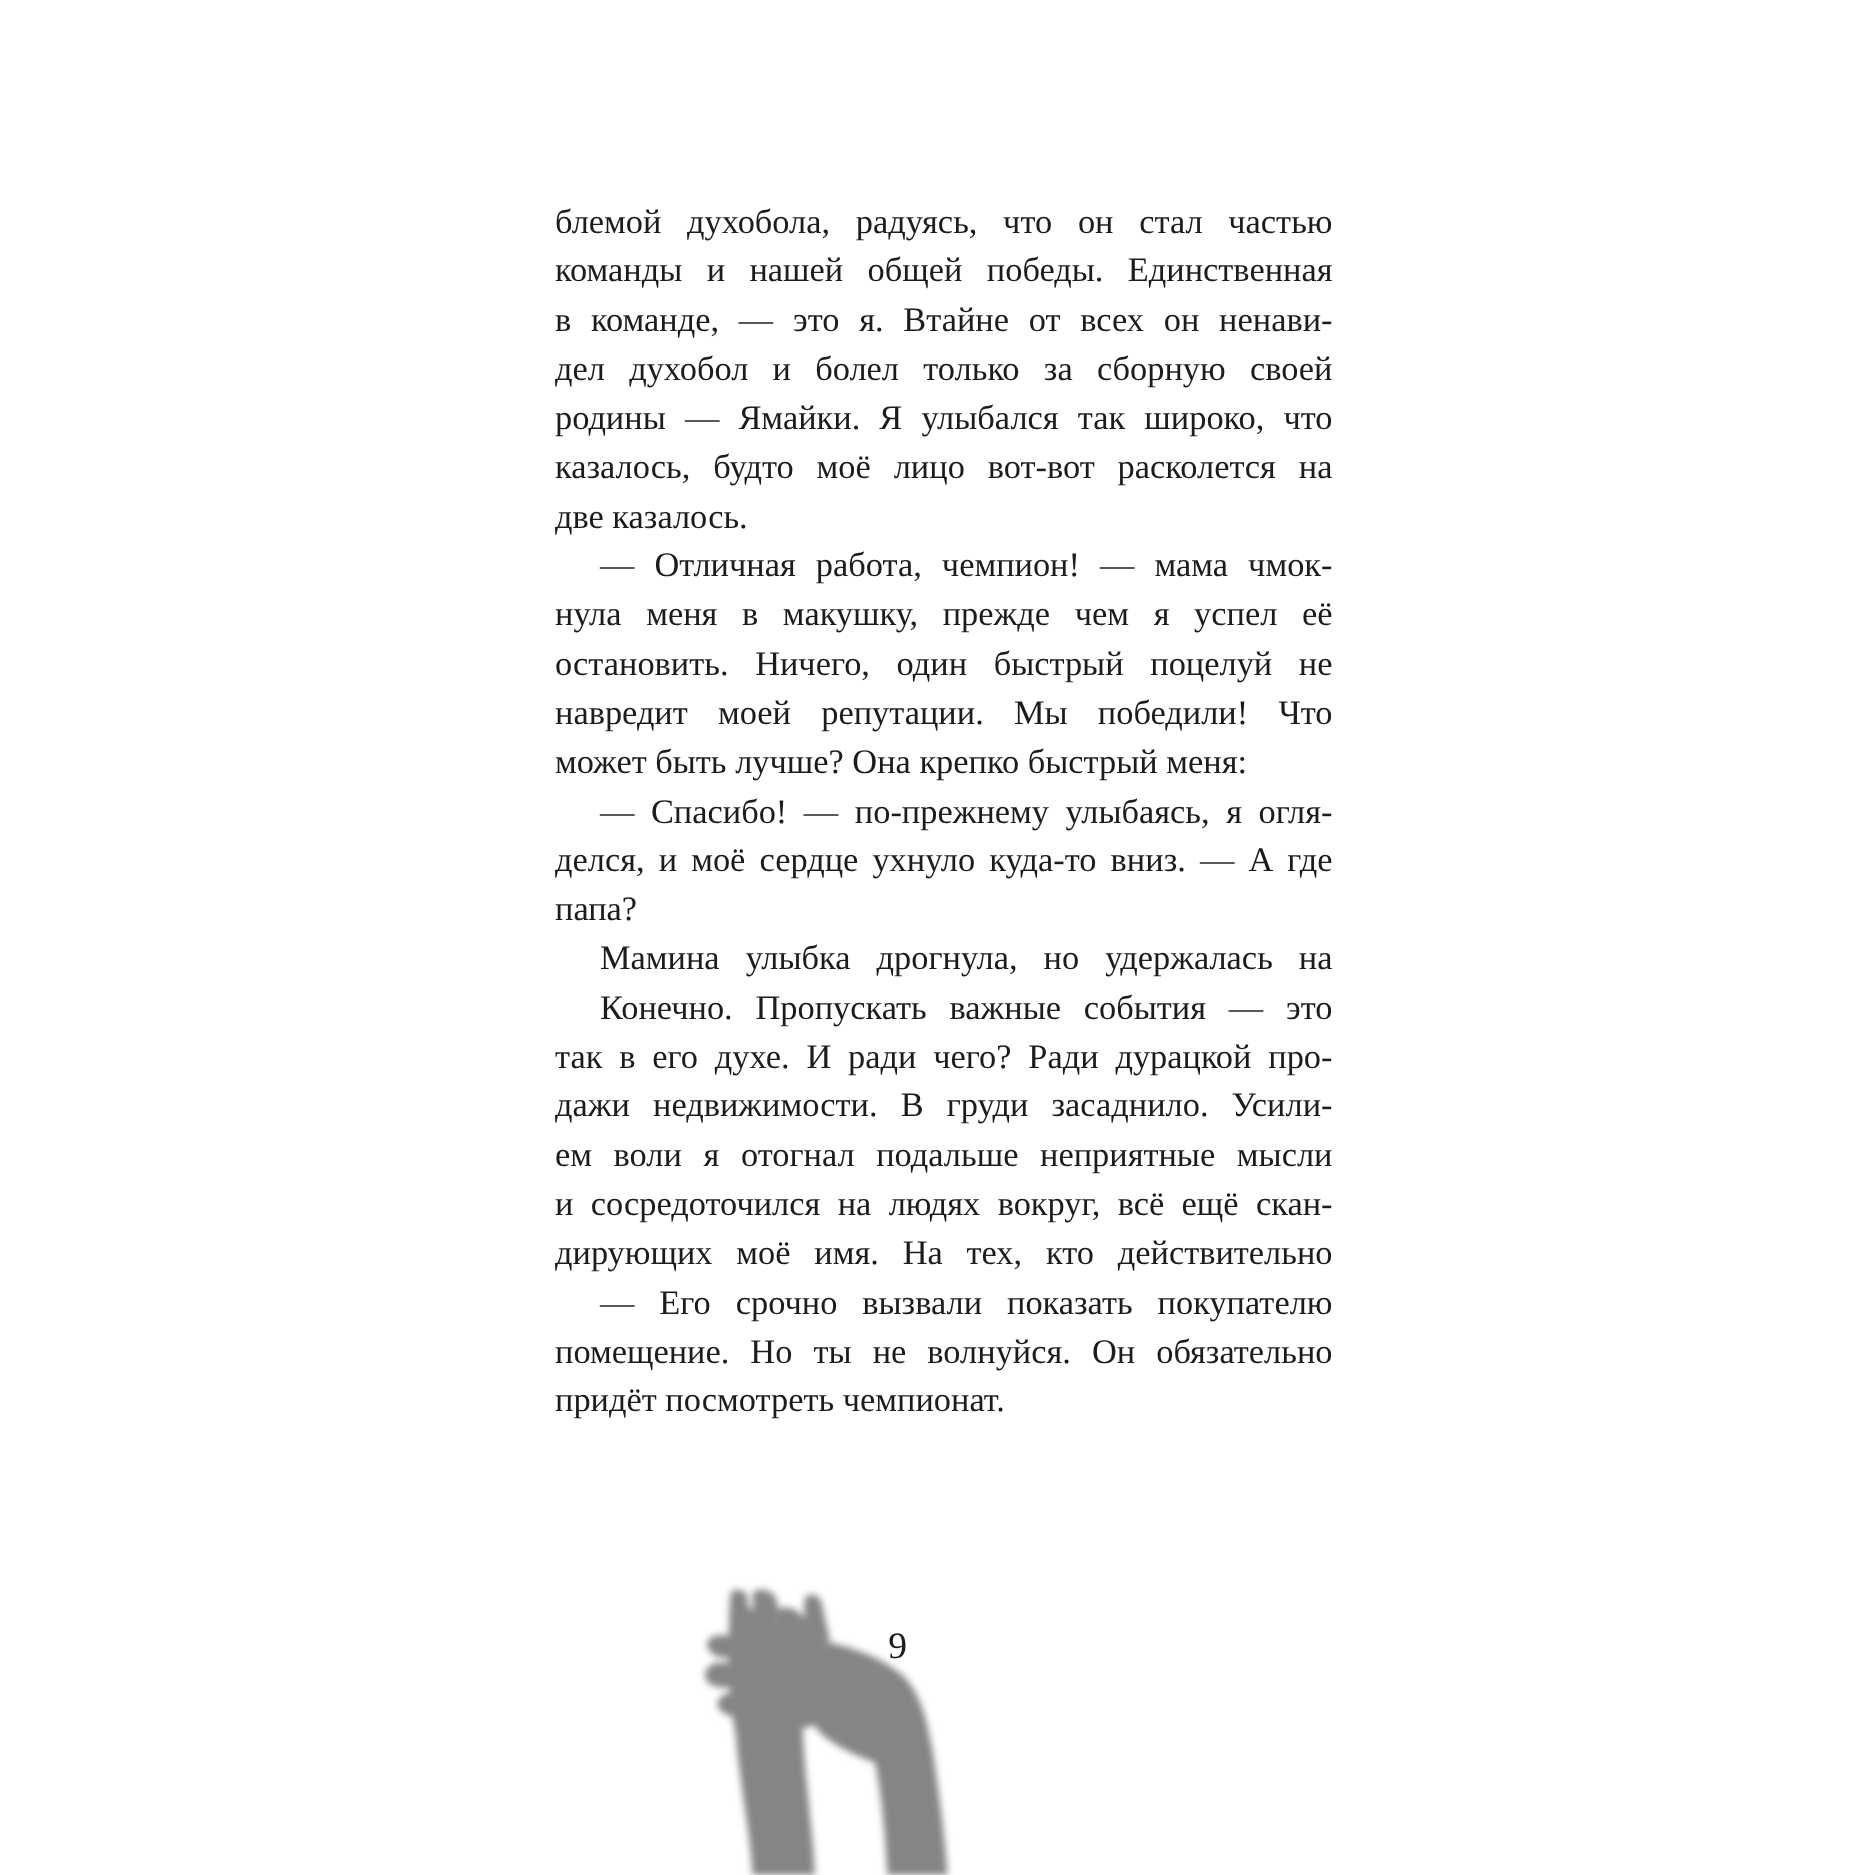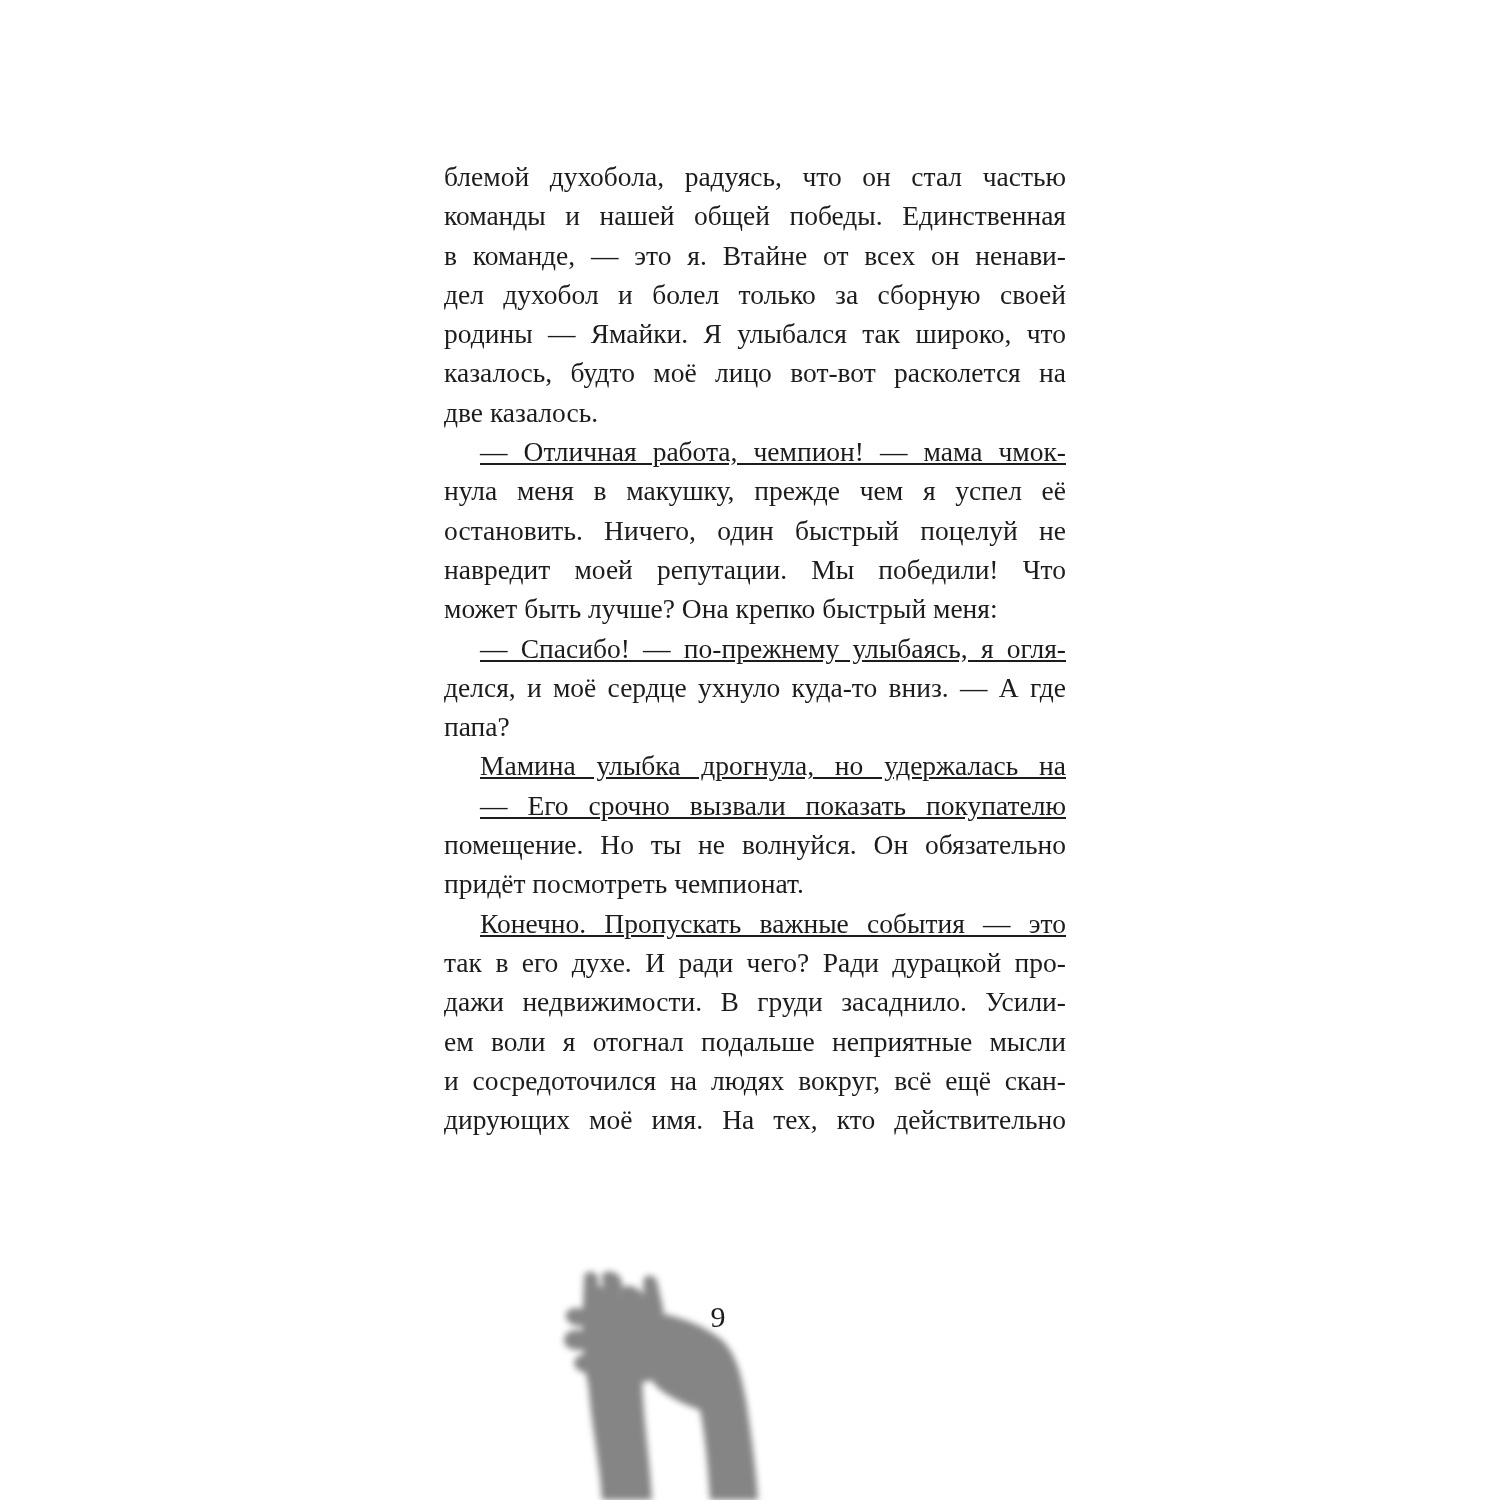--- a/index.html
+++ b/index.html
@@ -39,21 +39,20 @@
     text-align-last: justify;
     white-space: nowrap;
     height: 39.3px;
     overflow: visible;
   }
   .line.last {
     text-align-last: left;
   }
   .line.indent {
     padding-left: 36px;
-    text-decoration: underline;
   }
   .page-number {
     position: absolute;
     left: 700px;
     top: 1300px;
     width: 36px;
     text-align: center;
     font-family: "Liberation Serif", "DejaVu Serif", serif;
     font-size: 30px;
     color: #1c1c1c;
@@ -99,32 +98,32 @@
       <span class="line indent">— Спасибо! — по-прежнему улыбаясь, я огля-</span>
       <span class="line">делся, и моё сердце ухнуло куда-то вниз. — А где</span>
       <span class="line last">папа?</span>
     </div>
 
     <div>
       <span class="line indent">Мамина улыбка дрогнула, но удержалась на</span>
     </div>
 
     <div>
-      <span class="line indent">— Его срочно вызвали показать покупателю</span>
-      <span class="line">помещение. Но ты не волнуйся. Он обязательно</span>
-      <span class="line last">придёт посмотреть чемпионат.</span>
-    </div>
-
-    <div>
       <span class="line indent">Конечно. Пропускать важные события — это</span>
       <span class="line">так в его духе. И ради чего? Ради дурацкой про-</span>
       <span class="line">дажи недвижимости. В груди засаднило. Усили-</span>
       <span class="line">ем воли я отогнал подальше неприятные мысли</span>
       <span class="line">и сосредоточился на людях вокруг, всё ещё скан-</span>
       <span class="line">дирующих моё имя. На тех, кто действительно</span>
+    </div>
+
+    <div>
+      <span class="line indent">— Его срочно вызвали показать покупателю</span>
+      <span class="line">помещение. Но ты не волнуйся. Он обязательно</span>
+      <span class="line last">придёт посмотреть чемпионат.</span>
     </div>
   </div>
 
   <svg class="shadow-art" viewBox="0 0 420 240" xmlns="http://www.w3.org/2000/svg">
 
     <g fill="#858585">
 
       <path d="M28 110 C28 150 40 200 42 240 L92 240 C90 200 82 150 82 110 Z"></path>
 
       <path d="M24 20 C22 60 22 95 28 125 C45 135 70 132 84 118 C88 95 86 70 82 50 C70 40 50 30 24 20 Z"></path>

